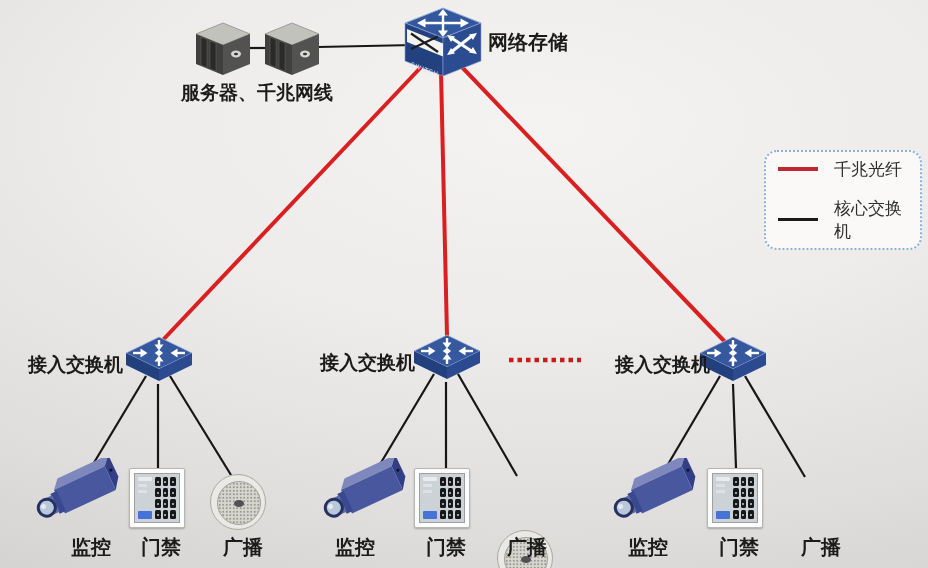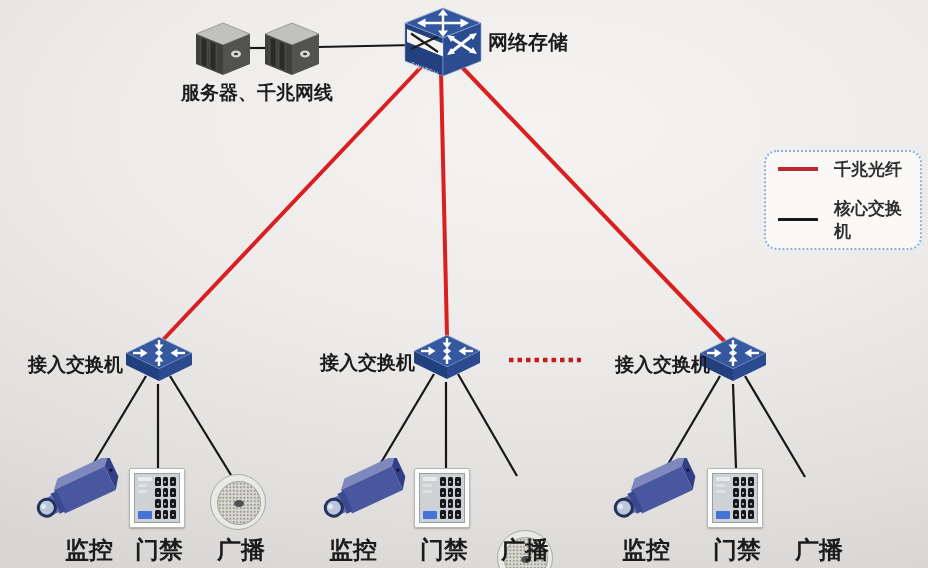--- a/index.html
+++ b/index.html
@@ -7,28 +7,28 @@
   #stage{
     position:relative;width:928px;height:568px;overflow:hidden;
     background:radial-gradient(ellipse 120% 95% at 58% 22%, #f4f3f1 0%, #edecea 38%, #e0dfdd 72%, #d2d1cf 100%);
   }
   #wires{position:absolute;left:0;top:0;z-index:1;}
   .icon{position:absolute;z-index:2;}
   .lbl{position:absolute;z-index:3;font-weight:bold;color:#1b1b1b;white-space:nowrap;}
   .lbl-core{font-size:20px;}
   .lbl-servers{font-size:19px;}
   .lbl-access{font-size:19px;text-align:center;}
-  .lbl-device{font-size:24px;width:46px;text-align:right;}
+  .lbl-device{font-size:20px;width:46px;text-align:right;}
   
   .legend{
     position:absolute;z-index:3;left:764px;top:150px;width:158px;height:100px;
     background:#faf9f7;border:2px dotted #8ab1de;border-radius:13px;
     display:flex;flex-direction:column;justify-content:center;gap:16px;box-sizing:border-box;padding:10px 12px;
   }
-  .legend-row{display:flex;align-items:center;gap:16px;font-weight:bold;}
+  .legend-row{display:flex;align-items:center;gap:16px;}
   .legend-swatch{width:40px;flex:0 0 40px;}
   .swatch-fiber{height:4px;background:#c22631;}
   .swatch-cable{height:2.5px;background:#1a1a1a;}
   .legend-label{font-size:17px;color:#2e2e2e;}
   
   .keypad{
     width:56px;height:60px;background:#fdfdfd;border:1px solid #b7b7b2;border-radius:2px;
     box-sizing:border-box;padding:4px;box-shadow:0 1px 2px rgba(0,0,0,.25);
   }
   .keypad-panel{

